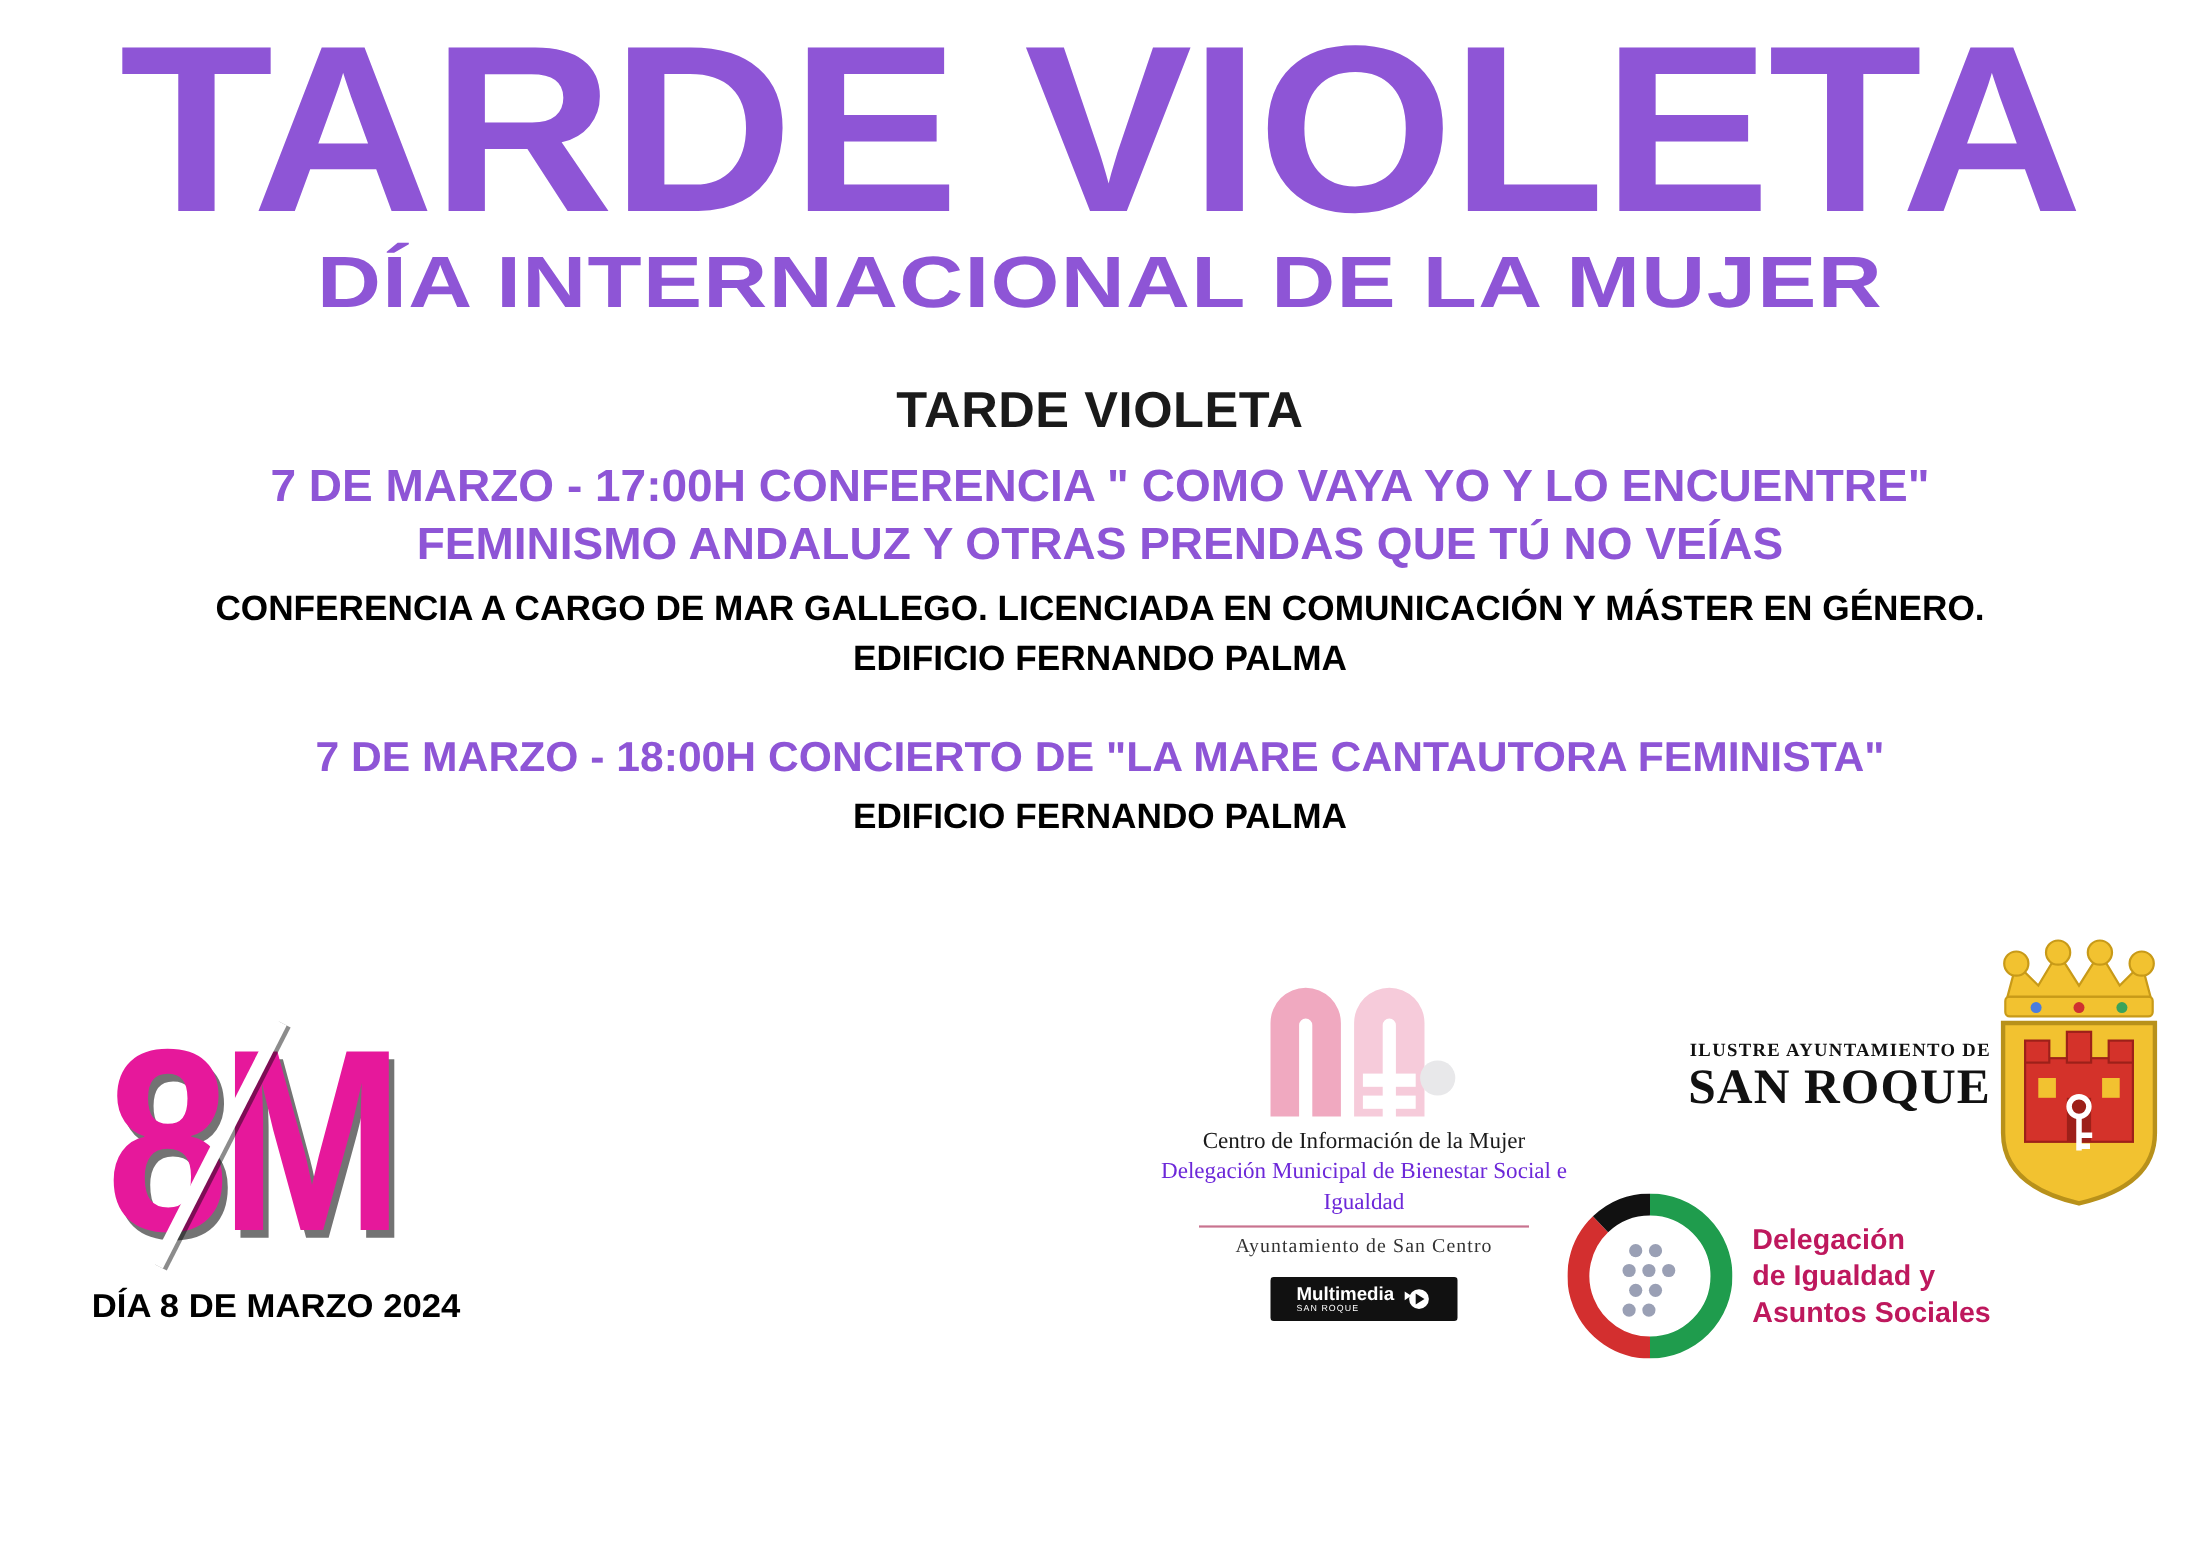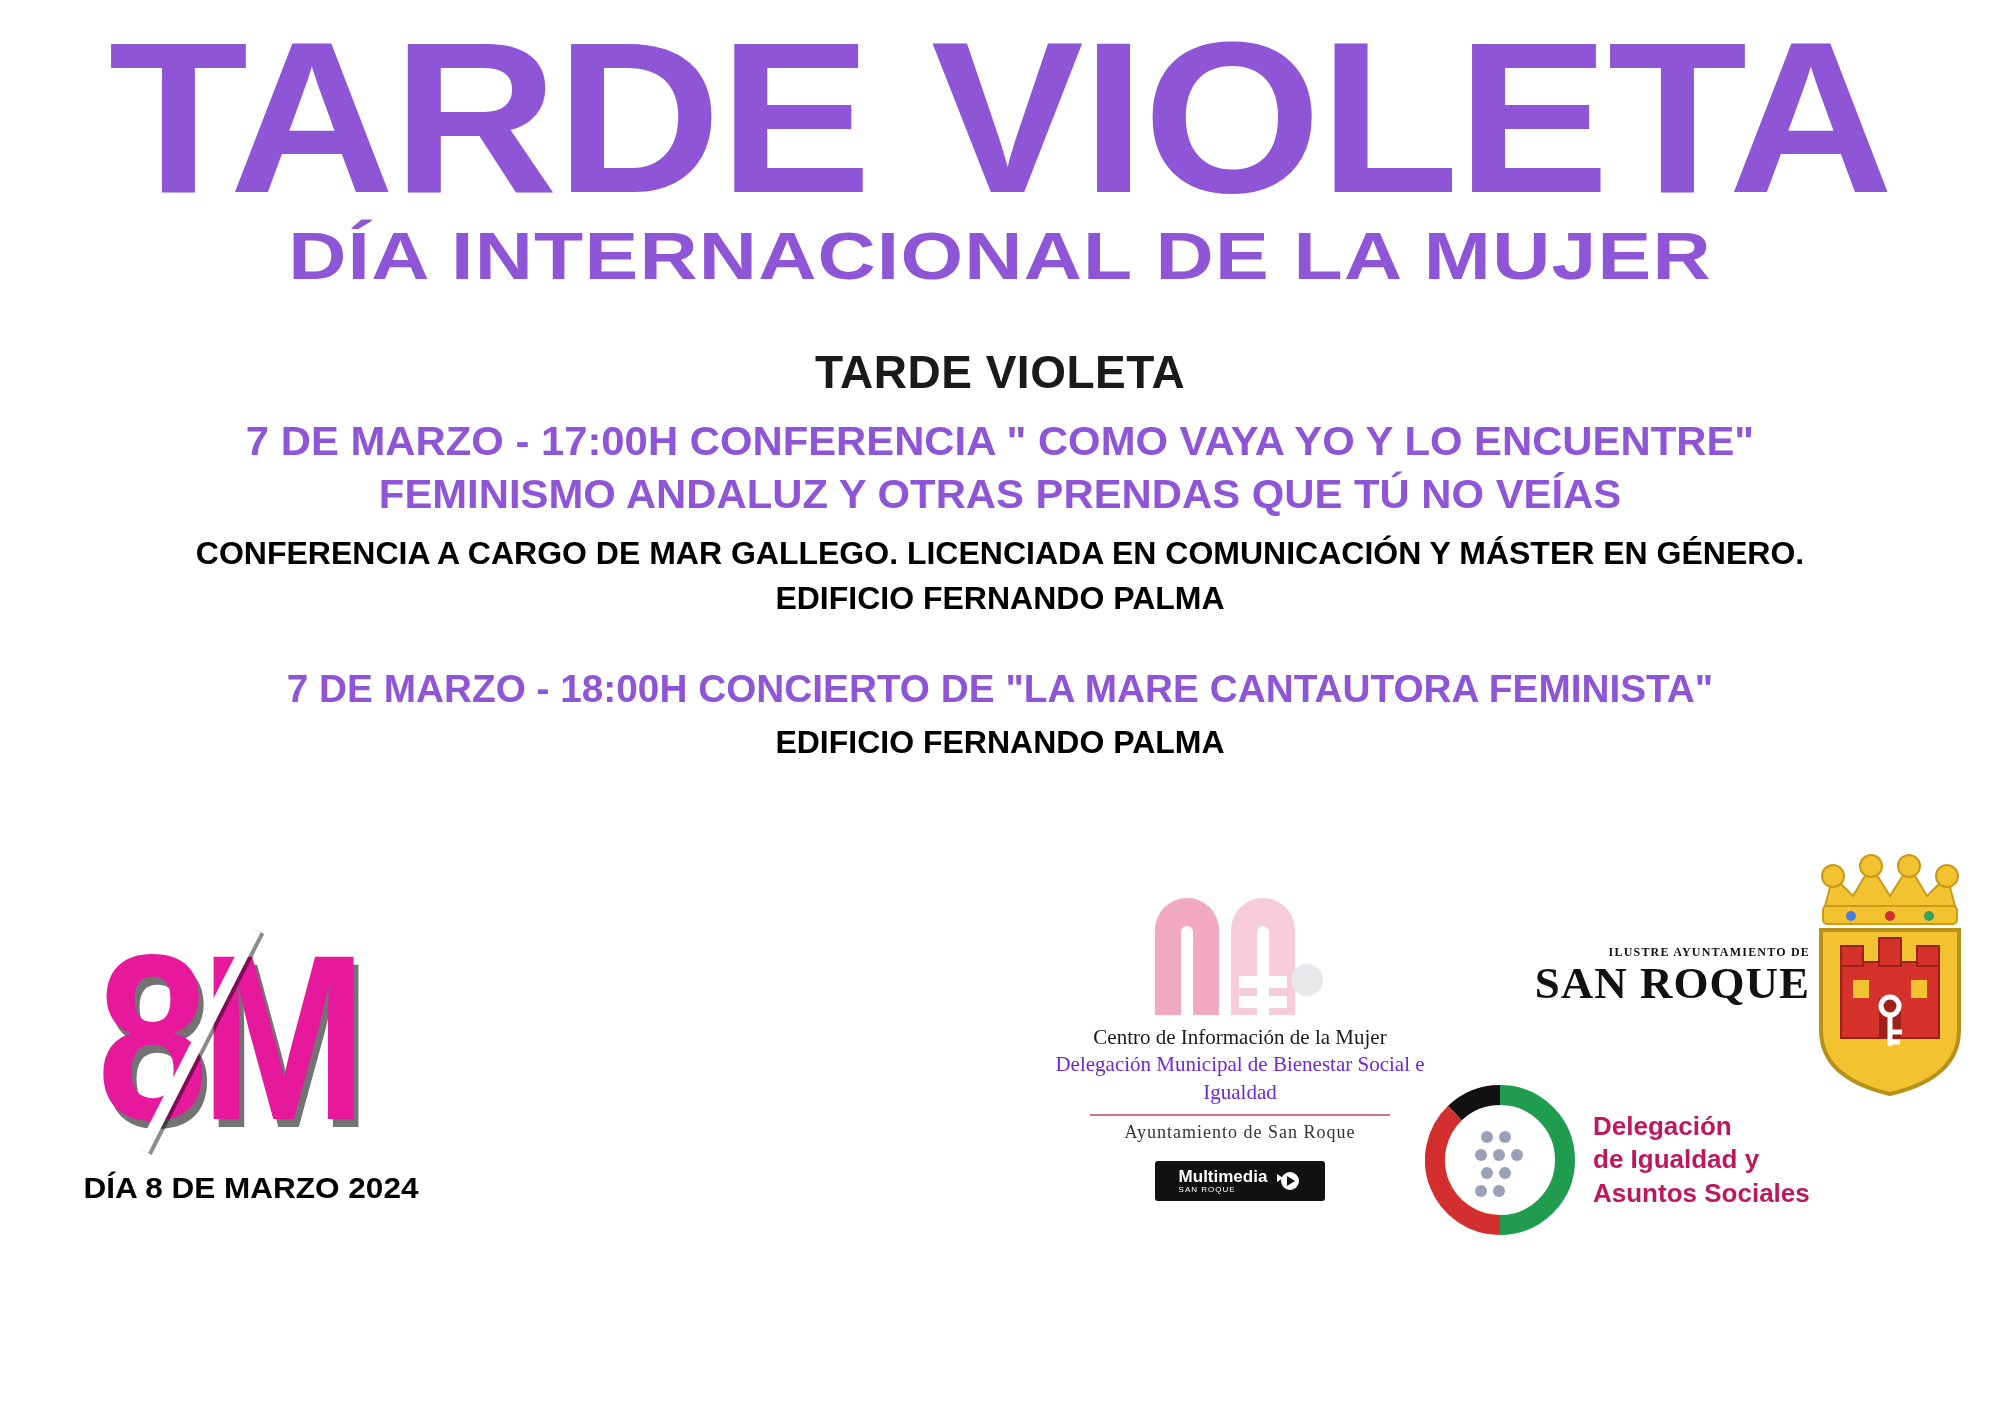--- a/index.html
+++ b/index.html
@@ -238,21 +238,21 @@
   }
   .ayto-text {
     position: absolute;
     left: 0;
     top: 70px;
     width: 280px;
     text-align: right;
   }
   .ayto-small {
     font-family: "Liberation Serif", serif;
-    font-size: 12px;
+    font-size: 17px;
     font-weight: bold;
     letter-spacing: 1.2px;
     color: #111111;
   }
   .ayto-big {
     font-family: "Liberation Serif", serif;
     font-size: 45px;
     font-weight: bold;
     letter-spacing: 1px;
     color: #111111;
@@ -321,21 +321,21 @@
       <svg class="cim-mark" width="210" height="140" viewBox="0 0 210 140">
         <path d="M20 135 L20 50 A32 32 0 0 1 84 50 L84 135 L58 135 L58 52 A6 6 0 0 0 46 52 L46 135 Z" fill="#f0a9c0"></path>
         <path d="M96 135 L96 50 A32 32 0 0 1 160 50 L160 135 L134 135 L134 52 A6 6 0 0 0 122 52 L122 135 Z" fill="#f6cbda"></path>
         <rect x="104" y="96" width="48" height="12" fill="#ffffff"></rect>
         <rect x="104" y="116" width="48" height="12" fill="#ffffff"></rect>
         <circle cx="172" cy="100" r="16" fill="#e8e8ea"></circle>
       </svg>
       <div class="cim-line1">Centro de Información de la Mujer</div>
       <div class="cim-line2">Delegación Municipal de Bienestar Social e Igualdad</div>
       <div class="cim-rule"></div>
-      <div class="cim-line3">Ayuntamiento de San Roque</div>
+      <div class="cim-line3">Ayuntamiento de San Centro</div>
 
       <div class="multimedia">
         <div class="mm-txt">
           <span>Multimedia</span>
           <span class="mm-sub">SAN ROQUE</span>
         </div>
         <svg width="26" height="22" viewBox="0 0 26 22">
           <circle cx="15" cy="11" r="9" fill="#ffffff"></circle>
           <path d="M12 6 L20 11 L12 16 Z" fill="#111111"></path>
           <path d="M2 4 L8 8 L2 12 Z" fill="#ffffff"></path>

